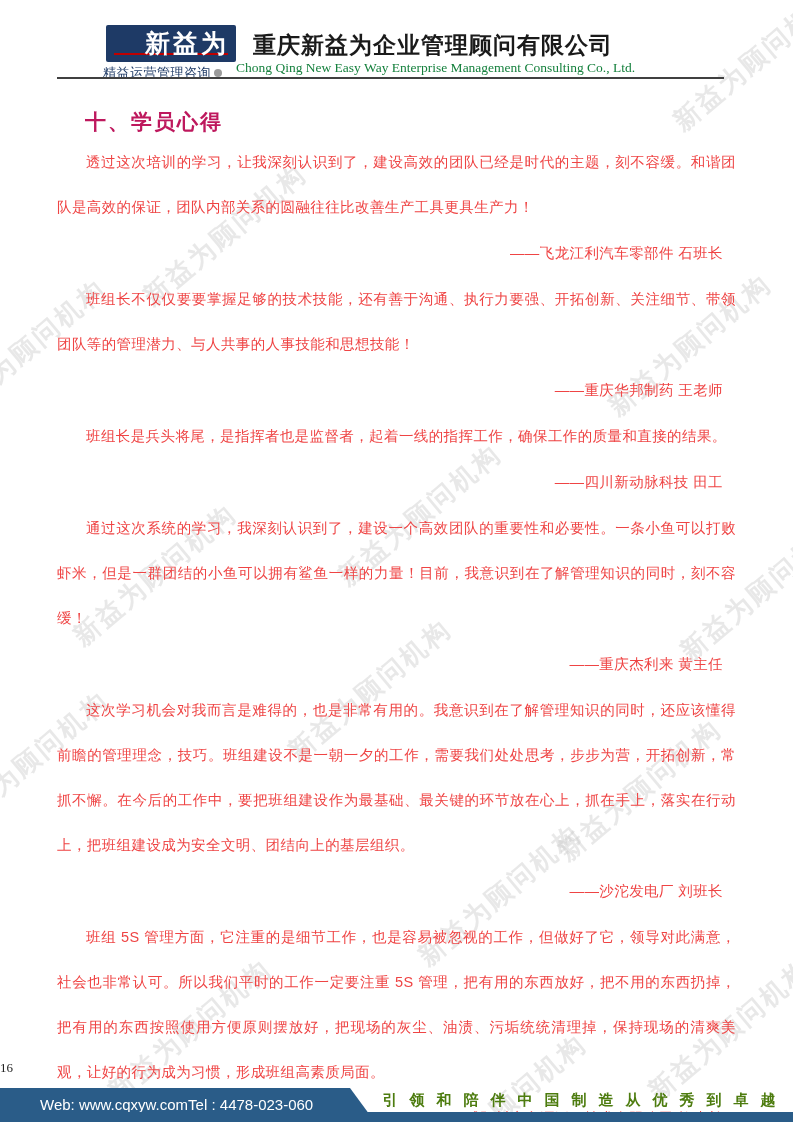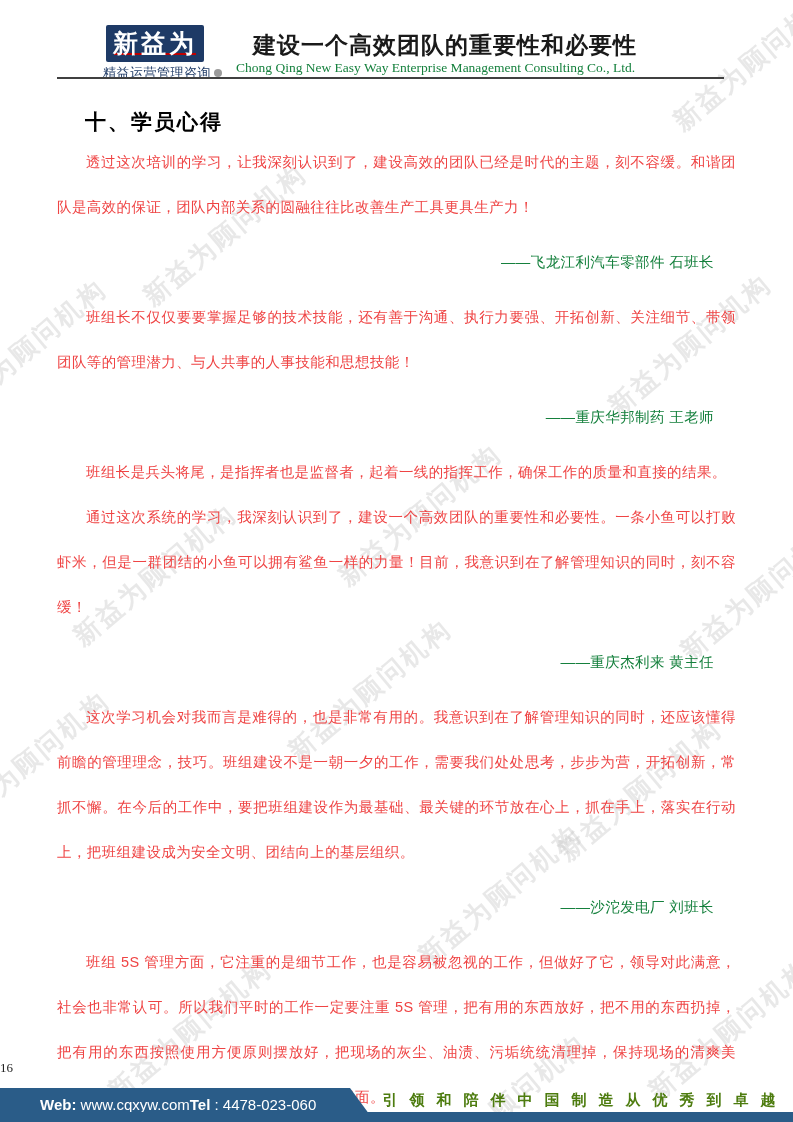--- a/index.html
+++ b/index.html
@@ -22,21 +22,21 @@
     color:#c9c9c9;
     opacity:.42;
     transform:translate(-50%,-50%) rotate(-40deg);
     pointer-events:none;
   }
   
   .header{position:absolute;left:0;top:0;width:793px;height:100px;z-index:2;}
   .logo-box{
     position:absolute;left:106px;top:25px;width:98px;height:37px;
     background:#1E3A66;border-radius:2px;
-    display:flex;align-items:center;justify-content:center;
+    display:flex;align-items:center;justify-content:center;padding-left:32px;
   }
   .logo-main{
     position:relative;z-index:2;
     color:#ffffff;font-weight:bold;font-size:25px;letter-spacing:3px;line-height:1;
   }
   .logo-redline{
     position:absolute;left:8px;right:8px;bottom:7px;height:2px;
     background:#C00000;z-index:1;
   }
   .logo-subrow{position:absolute;left:103px;top:63px;white-space:nowrap;}
@@ -61,47 +61,47 @@
     position:absolute;left:57px;top:77px;width:667px;height:0;
     border-top:2.5px solid #404040;
   }
   
   .main{
     position:absolute;left:57px;top:104px;width:679px;z-index:2;
   }
   .section-title{
     margin:0 0 0 28px;
     font-size:21px;line-height:36px;font-weight:bold;
-    color:#000000;letter-spacing:2px;
+    color:#be185d;letter-spacing:2px;
   }
   .t-text{
     margin:0;
     font-size:14.5px;line-height:45px;letter-spacing:0.4px;
     color:#ef4444;
     text-align:justify;text-indent:2em;
   }
   .t-attr{
-    margin:16px;padding-right:6px;
+    margin:7px;padding-right:6px;
     font-size:14.5px;line-height:33px;letter-spacing:0.4px;
-    color:#15803d;text-align:right;
+    color:#ef4444;text-align:right;
   }
   
   .page-number{
     position:absolute;left:0;top:1060px;width:793px;height:18px;z-index:2;
     text-align:left;font-family:"Liberation Serif",serif;
     font-size:13px;color:#222222;
   }
   .footer-left{
     position:absolute;left:0;top:1088px;width:375px;height:34px;z-index:2;
     background:#2A5C88;
     clip-path:polygon(0 0, calc(100% - 25px) 0, 100% 100%, 0 100%);
     color:#ffffff;font-size:15px;line-height:34px;
     padding-left:40px;box-sizing:border-box;white-space:nowrap;
   }
-  .footer-left b{font-weight:bold;}
+  .footer-left b{font-weight:normal;}
   .footer-strip{
     position:absolute;left:0;top:1112px;width:793px;height:10px;z-index:2;
     background:#2A5C88;
   }
   .footer-slogan{
     position:absolute;left:380px;top:1088px;width:410px;height:24px;z-index:2;
     line-height:24px;text-align:center;
     font-size:15px;font-weight:bold;color:#4d7c0f;
     letter-spacing:12px;white-space:nowrap;
   }
@@ -129,33 +129,34 @@
     </div>
 
   <div class="header">
     <div class="logo-box">
       <span class="logo-redline"></span>
       <span class="logo-main">新益为</span>
     </div>
     <div class="logo-subrow">
       <span class="logo-sub">精益运营管理咨询</span><span class="logo-dot"></span>
     </div>
-    <div class="company-cn">建设一个高效团队的重要性和必要性</div>
+    <div class="company-cn">重庆新益为企业管理顾问有限公司</div>
     <div class="company-en">Chong Qing New Easy Way Enterprise Management Consulting Co., Ltd.</div>
     <div class="header-rule"></div>
   </div>
 
   <div class="main">
     <h1 class="section-title">十、学员心得</h1>
     <div id="testimonials">
         <p class="t-text">透过这次培训的学习，让我深刻认识到了，建设高效的团队已经是时代的主题，刻不容缓。和谐团队是高效的保证，团队内部关系的圆融往往比改善生产工具更具生产力！</p>
         <p class="t-attr">——飞龙江利汽车零部件 石班长</p>
         <p class="t-text">班组长不仅仅要要掌握足够的技术技能，还有善于沟通、执行力要强、开拓创新、关注细节、带领团队等的管理潜力、与人共事的人事技能和思想技能！</p>
         <p class="t-attr">——重庆华邦制药 王老师</p>
         <p class="t-text">班组长是兵头将尾，是指挥者也是监督者，起着一线的指挥工作，确保工作的质量和直接的结果。</p>
+        <p class="t-attr">——四川新动脉科技 田工</p>
         <p class="t-text">通过这次系统的学习，我深刻认识到了，建设一个高效团队的重要性和必要性。一条小鱼可以打败虾米，但是一群团结的小鱼可以拥有鲨鱼一样的力量！目前，我意识到在了解管理知识的同时，刻不容缓！</p>
         <p class="t-attr">——重庆杰利来 黄主任</p>
         <p class="t-text">这次学习机会对我而言是难得的，也是非常有用的。我意识到在了解管理知识的同时，还应该懂得前瞻的管理理念，技巧。班组建设不是一朝一夕的工作，需要我们处处思考，步步为营，开拓创新，常抓不懈。在今后的工作中，要把班组建设作为最基础、最关键的环节放在心上，抓在手上，落实在行动上，把班组建设成为安全文明、团结向上的基层组织。</p>
         <p class="t-attr">——沙沱发电厂 刘班长</p>
         <p class="t-text">班组 5S 管理方面，它注重的是细节工作，也是容易被忽视的工作，但做好了它，领导对此满意，社会也非常认可。所以我们平时的工作一定要注重 5S 管理，把有用的东西放好，把不用的东西扔掉，把有用的东西按照使用方便原则摆放好，把现场的灰尘、油渍、污垢统统清理掉，保持现场的清爽美观，让好的行为成为习惯，形成班组高素质局面。</p>
         <p class="t-attr">——咸阳川庆鑫源工程技术有限公司 柳班长</p>
       </div>
   </div>
 
   <div class="page-number">16</div>

